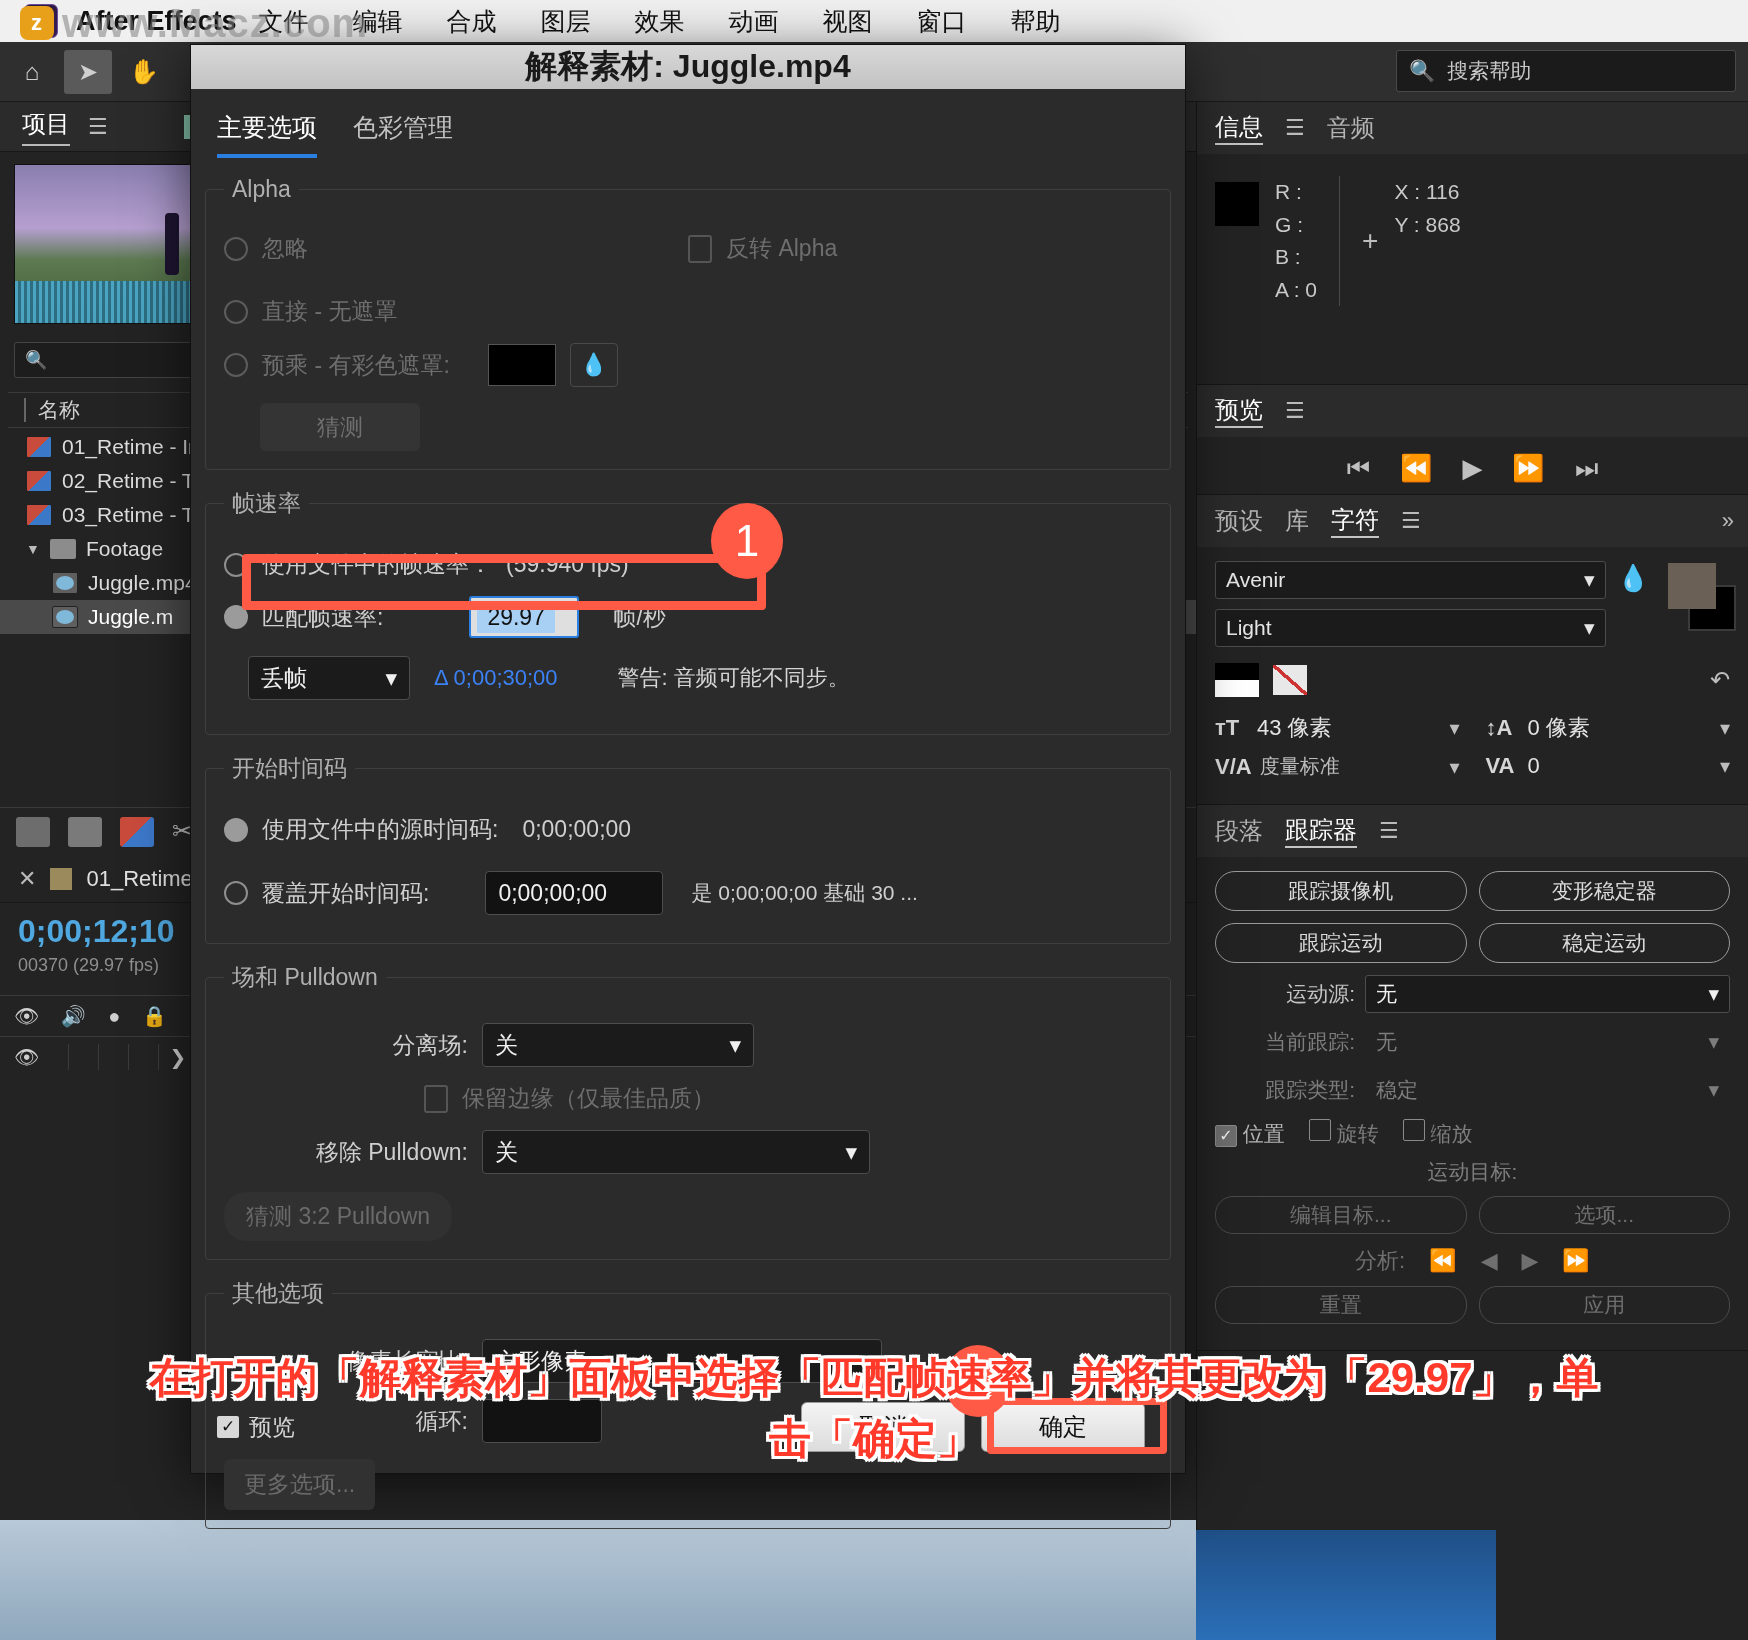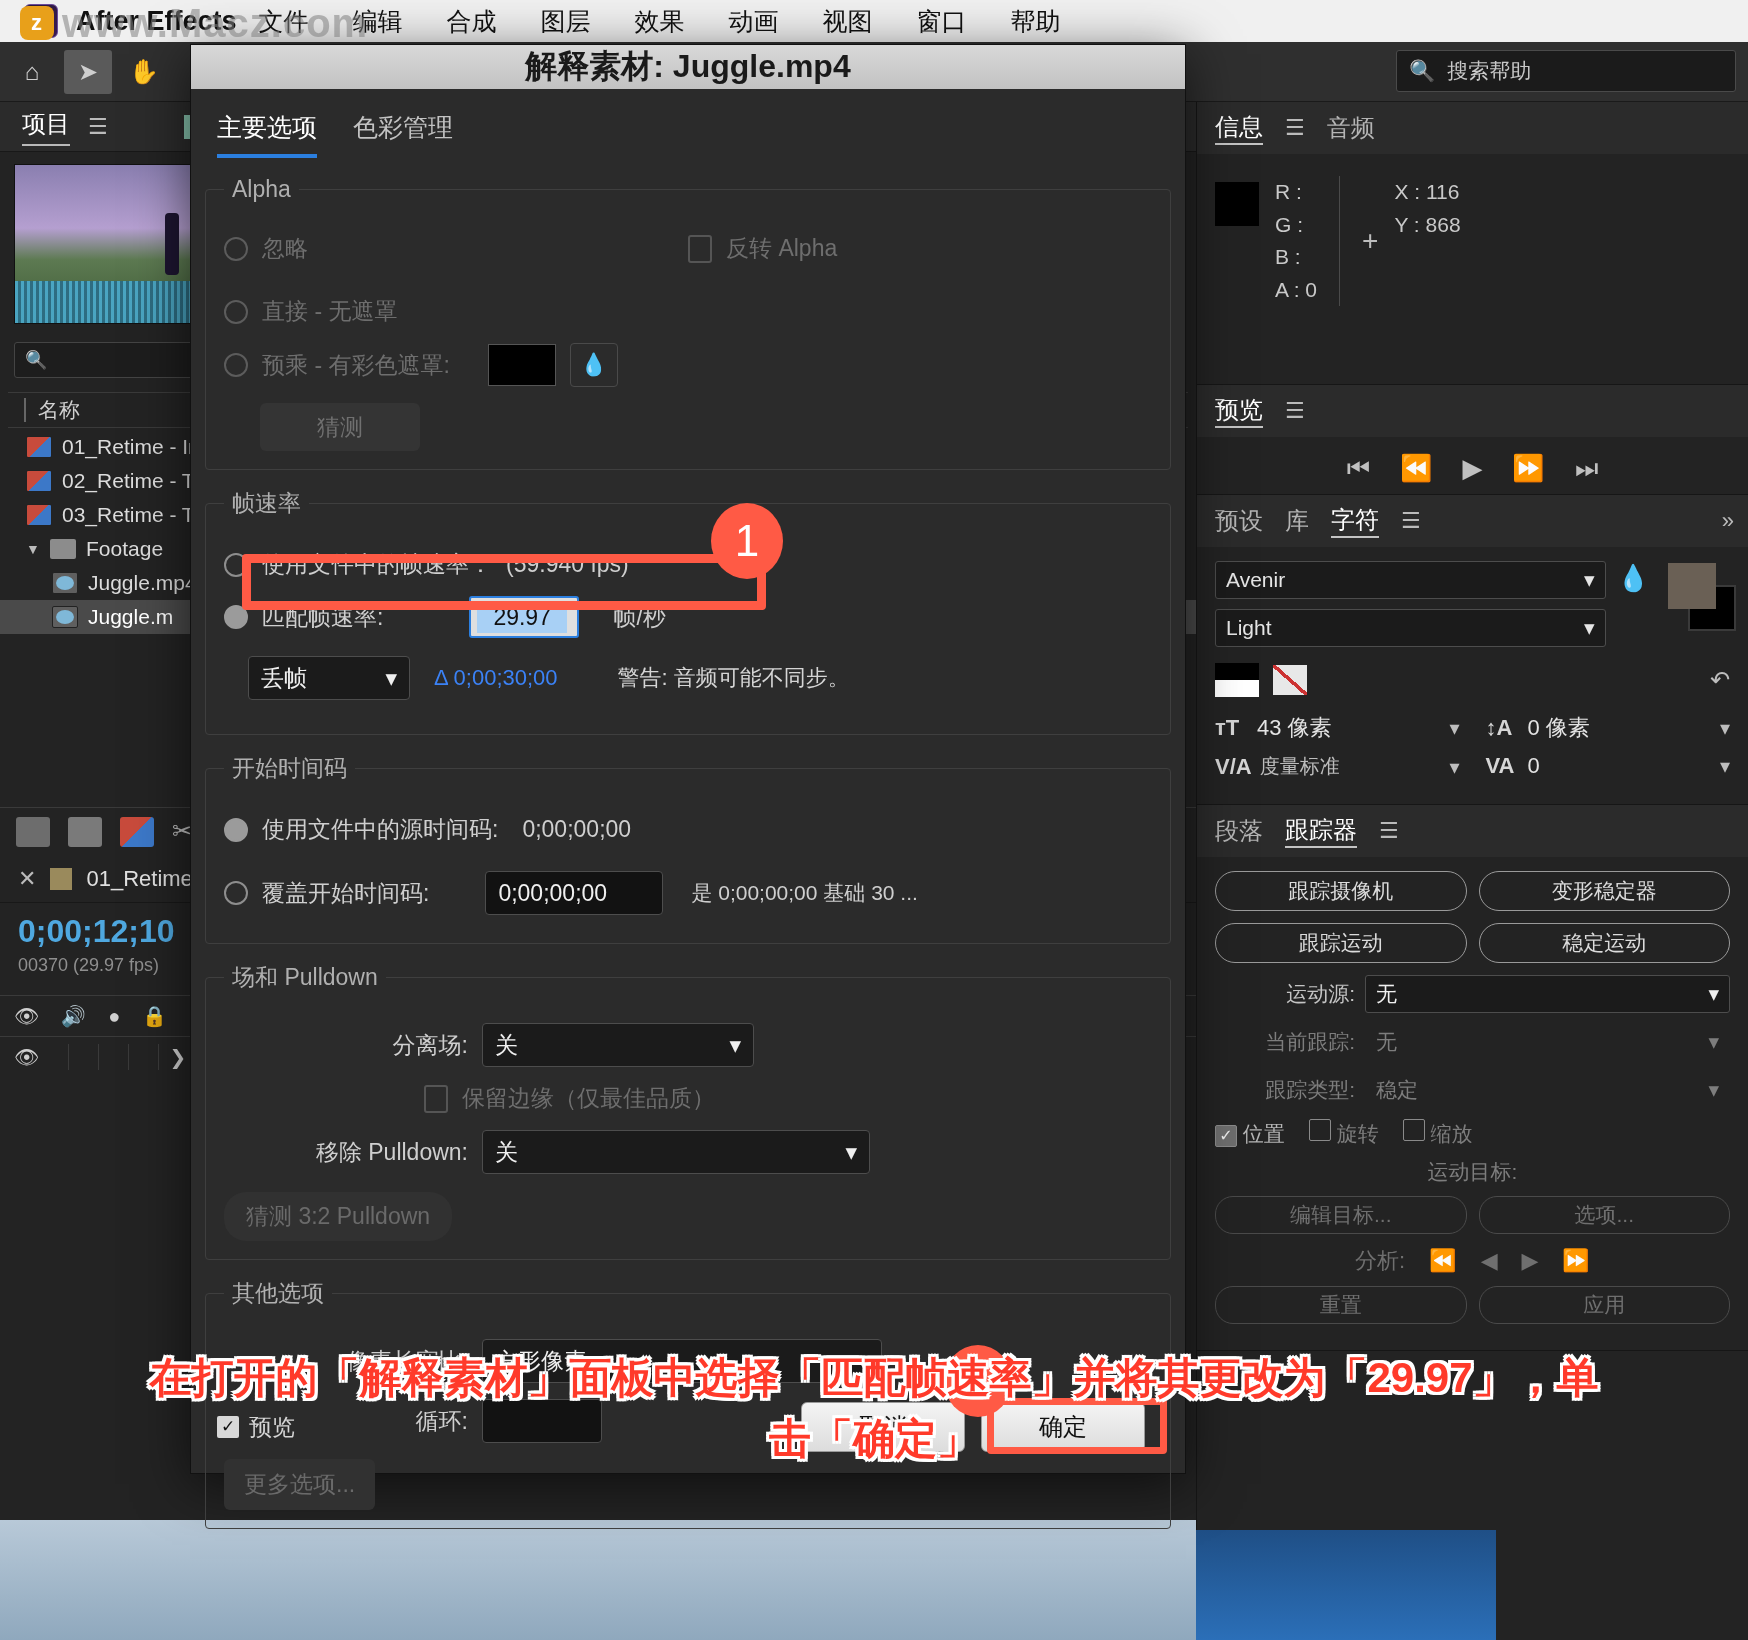--- a/index.html
+++ b/index.html
@@ -261,21 +261,21 @@
     color: #f0f0f0; font-size: 23px;
   }
   .field-box {
     background: #121212; border: 1px solid #4d4d4d; border-radius: 4px; height: 44px;
     display: flex; align-items: center; padding: 0 12px; color: #f0f0f0; font-size: 23px;
   }
   .fps-input {
     width: 110px; height: 42px; background: #dfdfdf; border: 2px solid #2b7fe0; border-radius: 3px;
     display: flex; align-items: center; color: #111; font-size: 23px; padding-left: 6px;
   }
-  .fps-input span { background: #a8d0f5; padding: 2px 16px; }
+  .fps-input span { background: #a8d0f5; padding: 2px 10px; }
 
   
   .hl1 {
     position: absolute; left: 242px; top: 554px; width: 524px; height: 56px;
     border: 9px solid #ff5a45; border-radius: 4px; z-index: 45; pointer-events: none;
   }
   .badge1 {
     position: absolute; left: 711px; top: 503px; width: 72px; height: 76px; border-radius: 50%;
     background: #ff5a45; color: #fff; font-size: 44px; display: flex; align-items: center;
     justify-content: center; z-index: 46;

